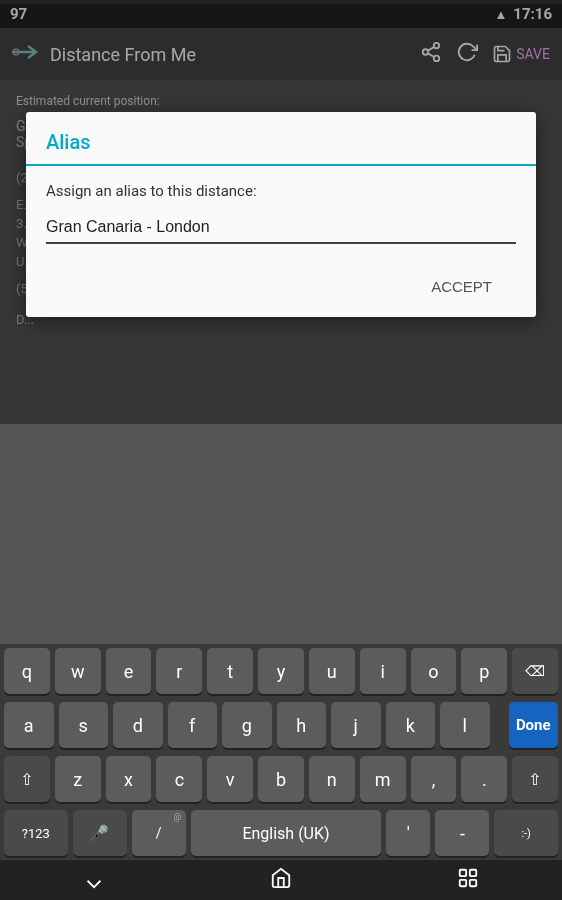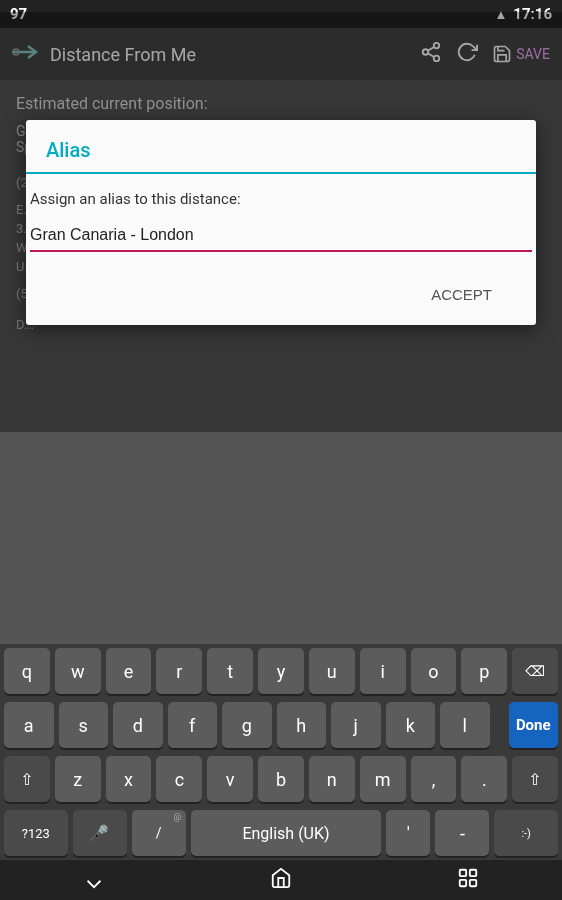--- a/index.html
+++ b/index.html
@@ -73,37 +73,37 @@
 
     
     .main-content {
       width: 100%;
       padding: 14px 16px;
       background: #555555;
       position: relative;
     }
     .section-title {
       color: #dddddd;
-      font-size: 16px;
+      font-size: 12px;
       margin-bottom: 10px;
     }
     .location-name {
       color: #cccccc;
       font-size: 14px;
     }
     .content-row {
       color: #bbbbbb;
       font-size: 13px;
       margin-top: 4px;
     }
 
     
     .dialog-overlay {
       position: absolute;
-      top: 12px;
+      top: 4px;
       left: 0;
       width: 100%;
       height: 420px;
       background: rgba(0,0,0,0.35);
       display: flex;
       align-items: center;
       justify-content: center;
       z-index: 10;
     }
     .dialog {
@@ -116,29 +116,29 @@
     .dialog-title-area {
       padding: 18px 20px 10px 20px;
       border-bottom: 2px solid #00acc1;
     }
     .dialog-title {
       color: #00acc1;
       font-size: 20px;
       font-weight: 500;
     }
     .dialog-body {
-      padding: 16px 4px;
+      padding: 16px 20px;
     }
     .dialog-label {
       color: #333333;
       font-size: 15px;
       margin-bottom: 14px;
     }
     .dialog-input-wrapper {
-      border-bottom: 2px solid #be185d;
+      border-bottom: 2px solid #404040;
       padding-bottom: 2px;
     }
     .dialog-input {
       width: 100%;
       border: none;
       outline: none;
       background: transparent;
       font-size: 16px;
       color: #222222;
       padding: 4px 0;

